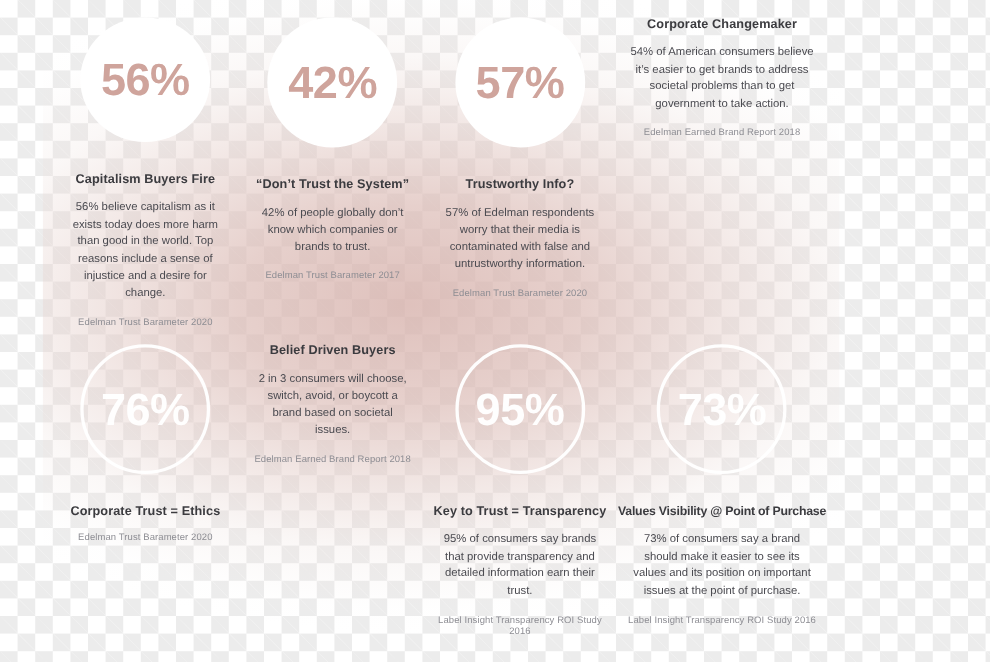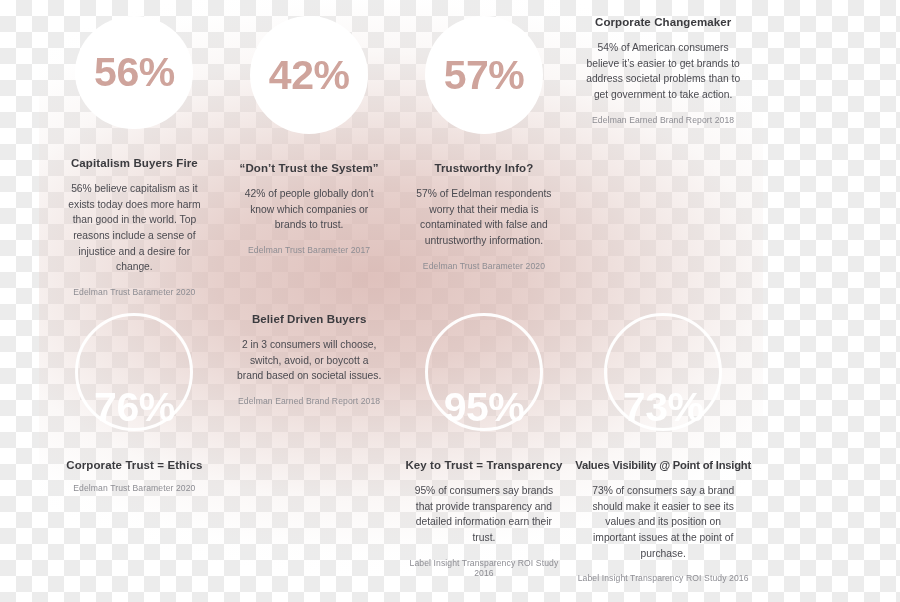--- a/index.html
+++ b/index.html
@@ -85,21 +85,21 @@
   }
 
   
   .ring {
     width: 118px;
     height: 118px;
     border-radius: 50%;
     border: 3px solid rgba(255,255,255,0.96);
     background: transparent;
     display: flex;
-    align-items: flex-end;
+    align-items: center;
     justify-content: center;
     margin-bottom: 28px;
   }
   .ring .pct {
     font-size: 41px;
     font-weight: 700;
     letter-spacing: -0.5px;
     color: rgba(255,255,255,0.97);
     line-height: 1;
   }
@@ -198,20 +198,20 @@
         </div>
         <div class="card-title">Key to Trust = Transparency</div>
         <div class="card-body">95% of consumers say brands that provide transparency and detailed information earn their trust.</div>
         <div class="card-source">Label Insight Transparency ROI Study 2016</div>
       </div>
 
       <div class="card row2">
         <div class="ring">
           <span class="pct">73%</span>
         </div>
-        <div class="card-title wide">Values Visibility @ Point of Insight</div>
+        <div class="card-title wide">Values Visibility @ Point of Purchase</div>
         <div class="card-body">73% of consumers say a brand should make it easier to see its values and its position on important issues at the point of purchase.</div>
         <div class="card-source">Label Insight Transparency ROI Study 2016</div>
       </div>
 
     </div>
   </div>
 </div>
 
 </body></html>

